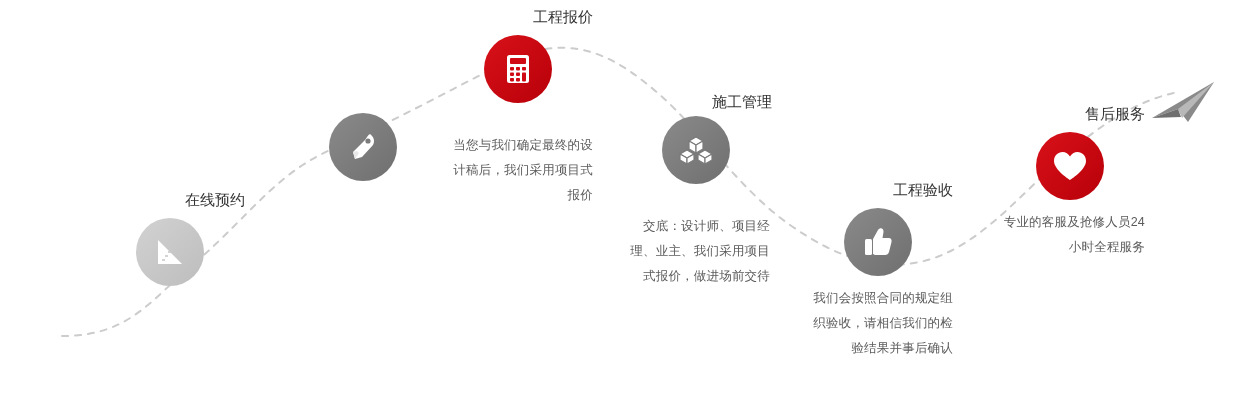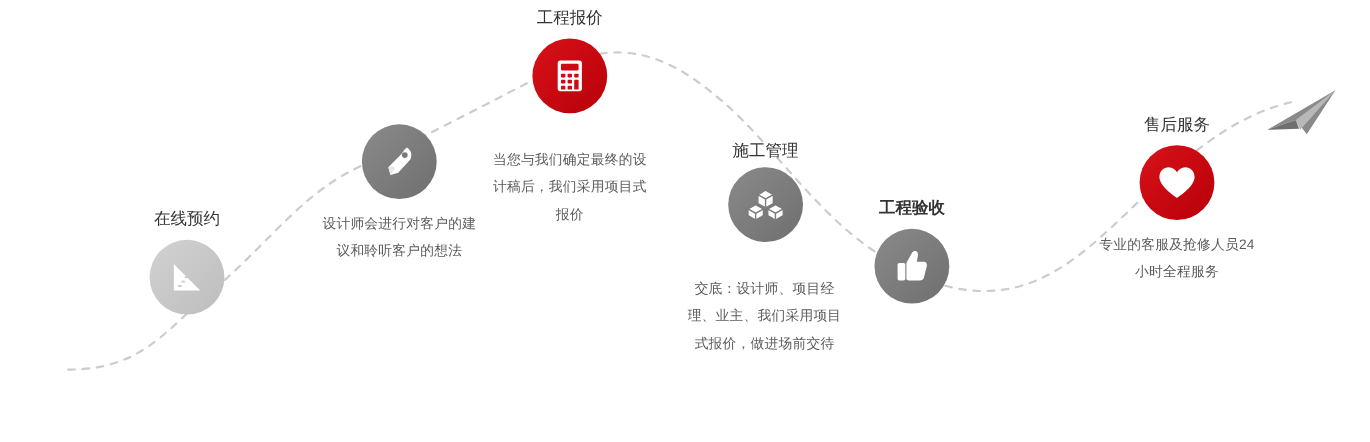--- a/index.html
+++ b/index.html
@@ -21,21 +21,21 @@
     position: absolute;
     left: 0;
     top: 0;
     width: 1245px;
     height: 402px;
     pointer-events: none;
   }
   .step {
     position: absolute;
     width: 150px;
-    text-align: center;
+    text-align: right;
   }
   .step-title {
     font-size: 15px;
     color: #333333;
     line-height: 20px;
     white-space: nowrap;
   }
   .icon-wrap {
     width: 68px;
     height: 68px;
@@ -66,27 +66,27 @@
     font-size: 12.5px;
     color: #5b5b5b;
     line-height: 25px;
     letter-spacing: 0.2px;
   }
   
   #step-0 { left: 95px;  top: 190px; }
   #step-1 { left: 288px; top: 105px; }
   #step-2 { left: 443px; top: 7px;  }
   #step-3 { left: 620px; top: 92px; }
-  #step-4 { left: 754px; top: 180px; font-weight: bold; }
+  #step-4 { left: 803px; top: 180px; }
   #step-5 { left: 995px; top: 104px; }
 
   #step-2 .step-desc,
   #step-3 .step-desc { width: 150px; margin-top: 30px; }
   #step-3 { width: 152px; }
-  #step-3 .step-title { margin-left: 0; margin-top: 36px; }
+  #step-3 .step-title { margin-left: 0; }
   #step-3 .icon-wrap { margin-top: 4px; }
   .plane {
     position: absolute;
     left: 1148px;
     top: 78px;
   }
 </style>
 </head>
 <body>
 
@@ -127,21 +127,20 @@
   </div>
 
   <div class="step" id="step-1">
     <div class="icon-wrap gray">
       <svg width="34" height="34" viewBox="0 0 34 34">
         <path d="M24,4 C28,7 29,11 27,15 L16,27 L9,29 L7,22 L19,10 C22,6 22,5 24,4 Z" fill="#ffffff"></path>
         <circle cx="22" cy="11" r="2.6" fill="#7b7b7b"></circle>
         <path d="M9,29 L13,23 L11,21 L7,22 Z" fill="#e8e8e8"></path>
       </svg>
     </div>
-    <div class="step-desc">设计师会进行对客户的建议和聆听客户的想法</div>
   </div>
 
   <div class="step" id="step-2">
     <div class="step-title">工程报价</div>
     <div class="icon-wrap red">
       <svg width="36" height="36" viewBox="0 0 36 36">
         <rect x="7" y="4" width="22" height="28" rx="2.5" fill="#ffffff"></rect>
         <rect x="10" y="7" width="16" height="6" rx="1" fill="#cf0a15"></rect>
         <g fill="#cf0a15">
           <rect x="10" y="16" width="4" height="3.4" rx="0.8"></rect>
@@ -179,20 +178,21 @@
   </div>
 
   <div class="step" id="step-4">
     <div class="step-title">工程验收</div>
     <div class="icon-wrap gray">
       <svg width="34" height="34" viewBox="0 0 34 34">
         <path d="M12,14 L17,5 C19,2 23,3 22.5,7 L21.5,13 L28,13 C30,13 31,15 30.5,17 L28,27 C27.5,29 26,30 24,30 L14,30 L12,29 Z" fill="#ffffff"></path>
         <rect x="4" y="14" width="7" height="16" rx="1.6" fill="#ffffff"></rect>
       </svg>
     </div>
+    <div class="step-desc">我们会按照合同的规定组织验收，请相信我们的检验结果并事后确认</div>
   </div>
 
   <div class="step" id="step-5">
     <div class="step-title">售后服务</div>
     <div class="icon-wrap red">
       <svg width="38" height="34" viewBox="0 0 38 34">
         <path d="M19,31 C19,31 3,21 3,12 C3,6.5 7,3 11.5,3 C14.8,3 17.4,5 19,7.6 C20.6,5 23.2,3 26.5,3 C31,3 35,6.5 35,12 C35,21 19,31 19,31 Z" fill="#ffffff"></path>
       </svg>
     </div>
     <div class="step-desc">专业的客服及抢修人员24小时全程服务</div>

